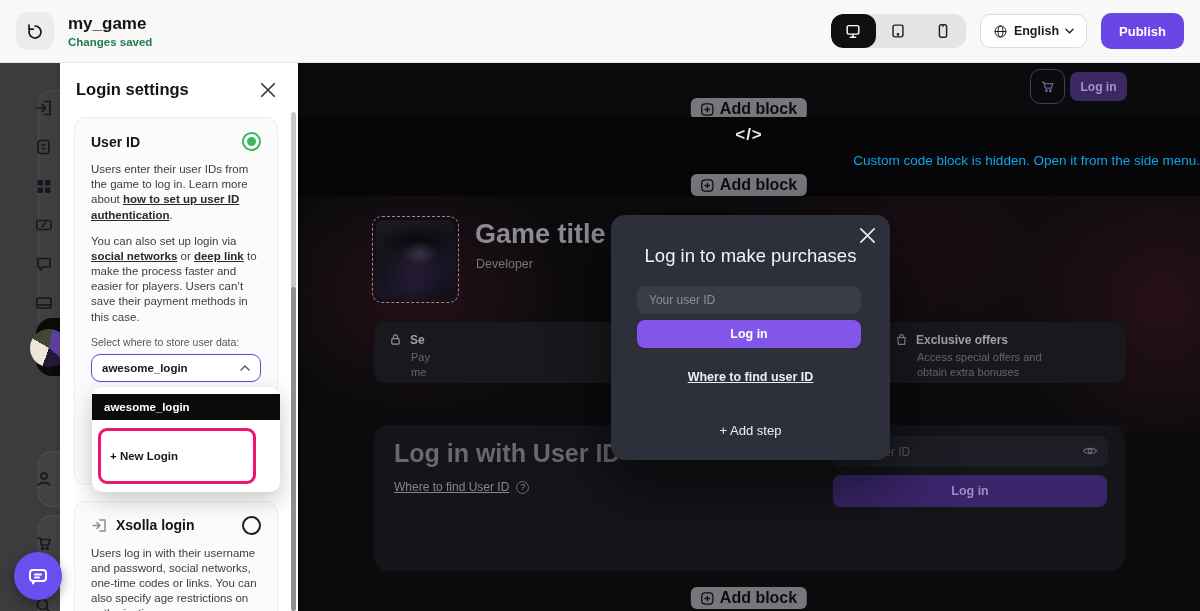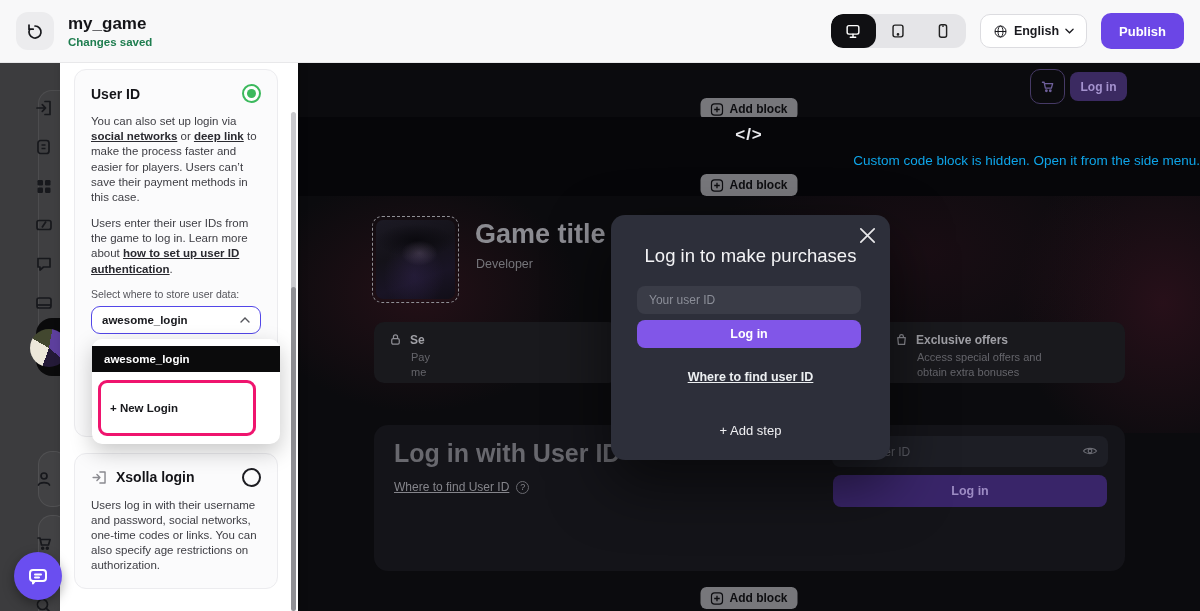--- a/index.html
+++ b/index.html
@@ -96,21 +96,21 @@
              justify-content:center; cursor:pointer; }
   .pv-login-top { position:absolute; left:772px; top:9px; width:57px; height:29px; background:#3b2a61;
                   border:none; border-radius:8px; color:#a593cf; font-size:12px; font-weight:bold;
                   cursor:pointer; font-family:"Liberation Sans",sans-serif; }
   .codeband { position:absolute; left:0; top:54px; width:902px; height:79px; background:#060609; }
   .code-ic { position:absolute; left:0; top:62px; width:902px; text-align:center; color:#e8e8ec;
              font-size:17px; font-weight:bold; letter-spacing:1px; }
   .code-msg { position:absolute; left:0; top:90px; width:902px; text-align:right; color:#0ea5e9; font-size:13.5px; }
   .addblock { position:absolute; left:50%; transform:translateX(-50%); height:22px; display:flex;
               align-items:center; gap:6px; background:#77777b; border:none; border-radius:6px;
-              padding:0 10px; font-size:12px; font-weight:bold; color:#0d0d10; cursor:pointer;
+              padding:0 10px; font-size:16px; font-weight:bold; color:#0d0d10; cursor:pointer;
               font-family:"Liberation Sans",sans-serif; }
   .game-avatar { position:absolute; left:74px; top:153px; width:87px; height:87px; border:1px dashed #8f8f95;
                  border-radius:10px; padding:3px; cursor:pointer; }
   .game-avatar .img { width:100%; height:100%; border-radius:7px;
       background:
         radial-gradient(26px 18px at 55% 42%, rgba(150,130,165,.28), transparent 70%),
         radial-gradient(52px 22px at 50% 26%, rgba(10,9,14,.95), transparent 75%),
         radial-gradient(40px 50px at 48% 70%, rgba(58,42,92,.35), transparent 75%),
         linear-gradient(160deg,#1c1a24 0%,#141219 40%,#191425 70%,#110e17 100%); }
   .game-title { position:absolute; left:177px; top:156px; font-size:27px; font-weight:bold; color:#8b8b91; }
@@ -412,30 +412,38 @@
       </button>
       <div class="modal-title">Log in to make purchases</div>
       <input class="modal-input" placeholder="Your user ID" style="">
       <button class="modal-login">Log in</button>
       <div class="modal-find">Where to find user ID</div>
       <div class="modal-addstep">+ Add step</div>
     </div>
   </main>
 
   <aside class="panel">
+    <div class="panel-head">
+      <div class="panel-title">Login settings</div>
+      <button class="panel-close">
+        <svg width="16" height="16" viewBox="0 0 14 14" fill="none" stroke="#33343a" stroke-width="1.4" stroke-linecap="round">
+            <path d="M1.5 1.5l11 11M12.5 1.5l-11 11"></path>
+          </svg>
+      </button>
+    </div>
 
     <div class="pcard">
       <div class="pcard-titlerow">
         <span class="pcard-title">User ID</span>
         <span class="radio-on">
             <i></i>
           </span>
       </div>
+      <p class="ppara"><span>Users enter their user IDs from the game to log in. Learn more about </span><span class="plink">how to set up user ID authentication</span><span>.</span></p>
       <p class="ppara"><span>You can also set up login via </span><span class="plink">social networks</span><span> or </span><span class="plink">deep link</span><span> to make the process faster and easier for players. Users can’t save their payment methods in this case.</span></p>
-      <p class="ppara"><span>Users enter their user IDs from the game to log in. Learn more about </span><span class="plink">how to set up user ID authentication</span><span>.</span></p>
       <div class="pselect-label">Select where to store user data:</div>
 
       <div class="selwrap">
         <div class="pselect">
           <span class="pselect-val">awesome_login</span>
           <span>
             <svg width="10" height="6" viewBox="0 0 10 6" fill="none" stroke="#55565c" stroke-width="1.4" stroke-linecap="round">
                 <path d="M1 5l4-4 4 4"></path>
               </svg>
           </span>

